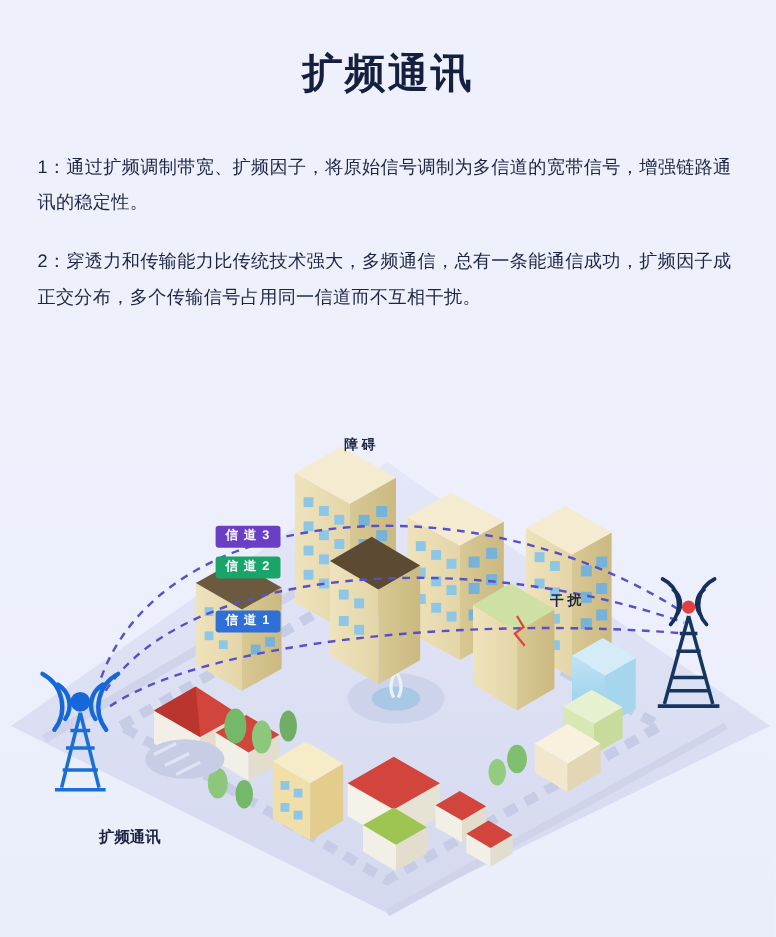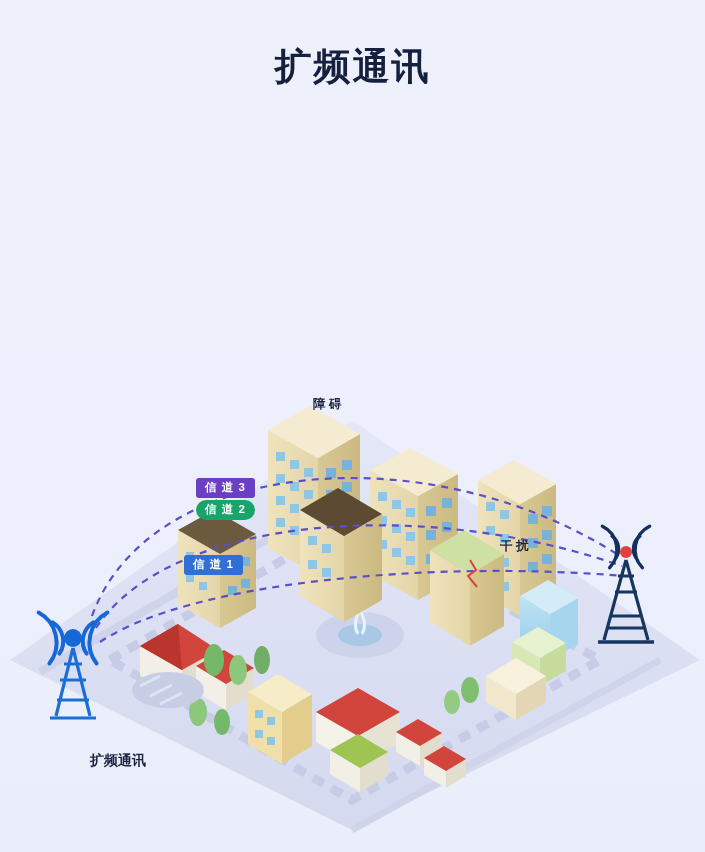--- a/index.html
+++ b/index.html
@@ -55,41 +55,45 @@
     color: #ffffff;
     font-size: 11.5px;
     font-weight: bold;
     border-radius: 3px;
     padding: 3px 9px 4px 9px;
     letter-spacing: 1px;
     white-space: nowrap;
     line-height: 13px;
   }
   .chip3 { left: 196px; top: 118px; background: #6b3fc4; }
-  .chip2 { left: 196px; top: 140px; background: #19a56a; border-radius: 10px; }
-  .chip1 { left: 184px; top: 195px; background: #2f6fd6; text-align: right; }
+  .chip2 { left: 196px; top: 146px; background: #19a56a; }
+  .chip1 { left: 196px; top: 195px; background: #2f6fd6; text-align: right; }
   .plain-label {
     position: absolute;
     font-size: 12.5px;
     font-weight: bold;
     color: #1b2340;
     white-space: nowrap;
     margin-left: 38px;
   }
   .lbl-obstacle { left: 275px; top: 36px; }
   .lbl-interf { left: 462px; top: 178px; }
   .lbl-bottom { left: 52px; top: 392px; font-size: 14px; }
 </style>
 </head>
 <body>
 
 <div class="page">
 
   <div class="title">扩频通讯</div>
 
+  <div class="paragraphs">
+    <div class="para">1：通过扩频调制带宽、扩频因子，将原始信号调制为多信道的宽带信号，增强链路通讯的稳定性。</div>
+    <div class="para">2：穿透力和传输能力比传统技术强大，多频通信，总有一条能通信成功，扩频因子成正交分布，多个传输信号占用同一信道而不互相干扰。</div>
+  </div>
 
   <div class="scene">
     <svg width="705" height="492" viewBox="0 0 705 492" xmlns="http://www.w3.org/2000/svg">
       <defs>
         <linearGradient id="groundGrad" x1="0" y1="0" x2="0" y2="1">
           <stop offset="0%" stop-color="#e4e7f7"></stop>
           <stop offset="100%" stop-color="#d5d9ef"></stop>
         </linearGradient>
         <linearGradient id="bldA" x1="0" y1="0" x2="1" y2="0">
           <stop offset="0%" stop-color="#efe3bd"></stop>

